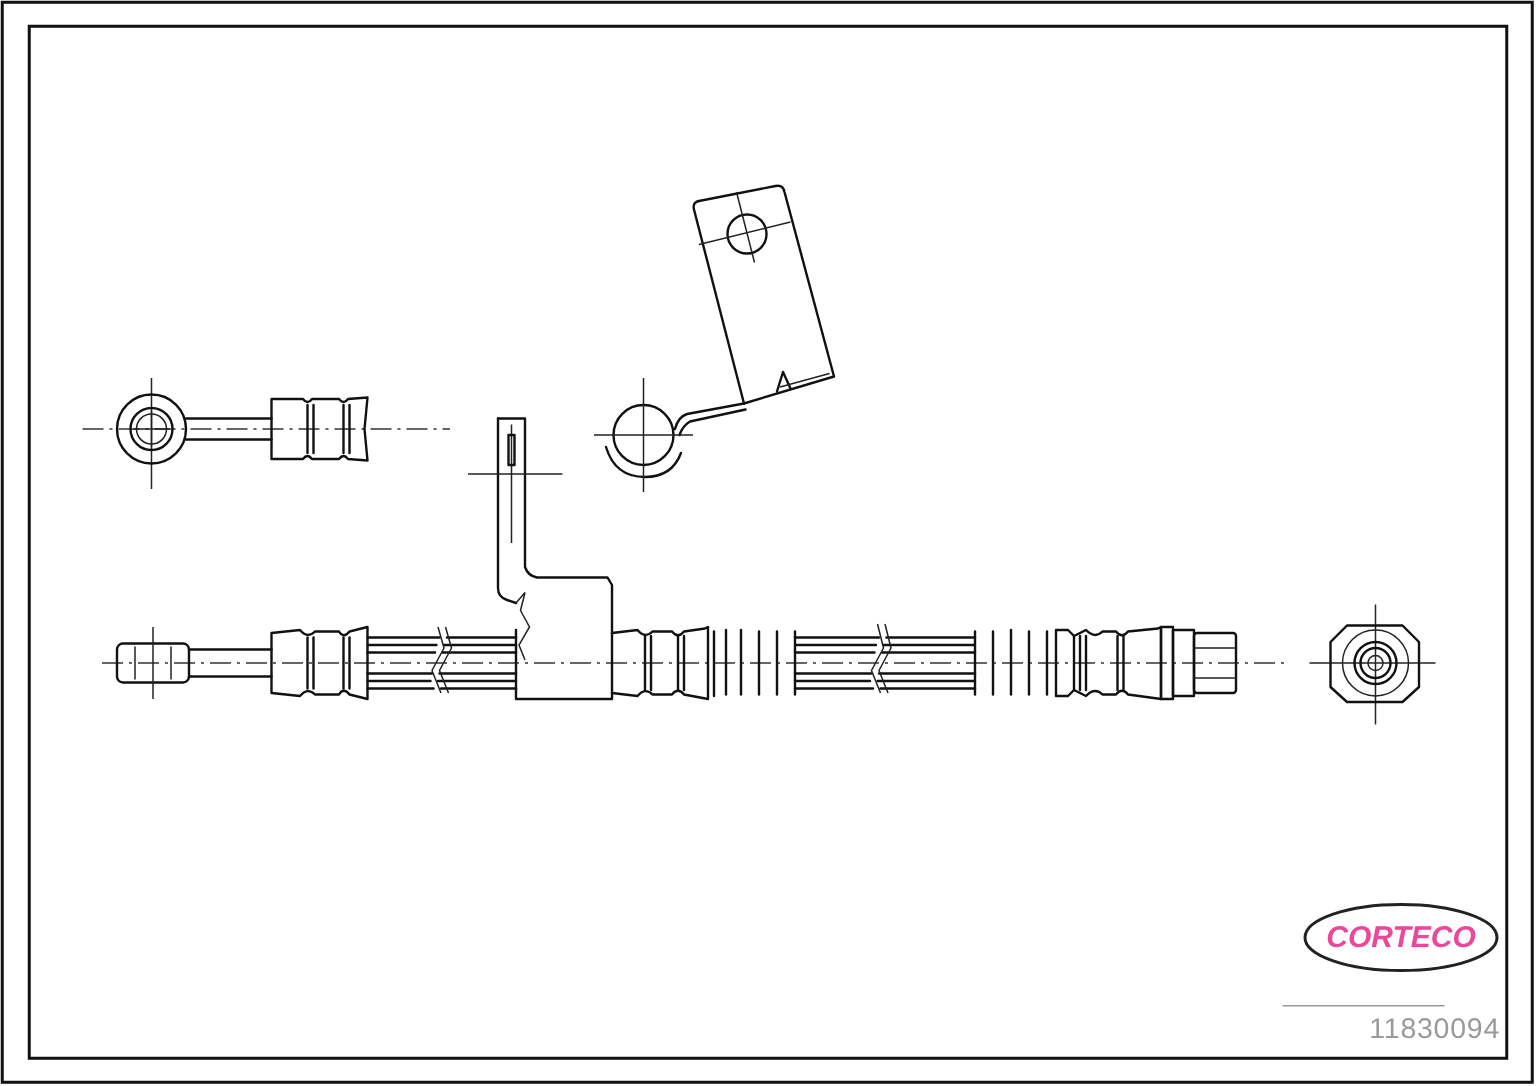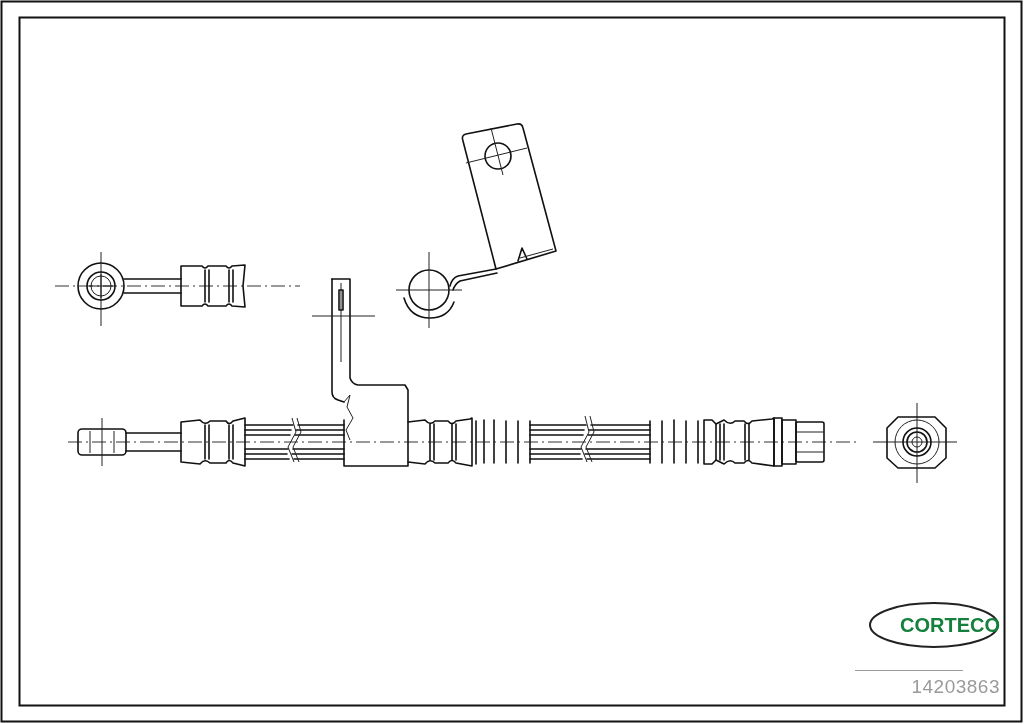--- a/index.html
+++ b/index.html
@@ -2,21 +2,21 @@
 <html><head>
 <meta charset="utf-8">
 <style>
   html, body { margin:0; padding:0; background:#ffffff; }
   body { width:1024px; height:724px; position:relative; overflow:hidden; font-family:"Liberation Sans", sans-serif; }
   #sheet { position:absolute; left:0; top:0; width:1024px; height:724px; }
   .ln { stroke:#111; stroke-width:1.6; fill:none; stroke-linejoin:round; stroke-linecap:round; }
   .thin { stroke:#222; stroke-width:1; fill:none; }
   .center { stroke:#333; stroke-width:1; stroke-dasharray:14 4 2 4; fill:none; }
   .brand { position:absolute; left:868px; top:602px; width:132px; height:46px; }
-  .brand-text { position:absolute; left:0; top:0; width:132px; height:46px; line-height:46px; text-align:right; font-weight:bold; font-size:20px; color:#15803d; letter-spacing:0px; font-family:"Liberation Sans", sans-serif; }
+  .brand-text { position:absolute; left:0; top:0; width:132px; height:46px; line-height:46px; text-align:center; font-weight:bold; font-size:20px; color:#ec4899; letter-spacing:0px; font-family:"Liberation Sans", sans-serif;font-style:italic; }
   .partno { position:absolute; left:870px; top:676px; width:130px; text-align:right; font-size:19px; color:#9a9a9a; font-family:"Liberation Sans", sans-serif; letter-spacing:0.5px; }
   .partno-line { position:absolute; left:855px; top:670px; width:108px; height:1px; background:#9a9a9a; }
 </style>
 </head>
 <body>
 
 <svg id="sheet" width="1024" height="724" viewBox="0 0 1024 724" xmlns="http://www.w3.org/2000/svg">
 
   <rect x="1.5" y="1.5" width="1020" height="720" fill="none" stroke="#111" stroke-width="2"></rect>
 
@@ -166,13 +166,13 @@
     <circle class="thin" cx="917" cy="442" r="5"></circle>
   </g>
 
   <ellipse cx="934" cy="625" rx="64" ry="22" fill="none" stroke="#222" stroke-width="2"></ellipse>
 </svg>
 
 <div class="brand">
   <div class="brand-text">CORTECO</div>
 </div>
 <div class="partno-line"></div>
-<div class="partno">14203863</div>
+<div class="partno">11830094</div>
 
 </body></html>

